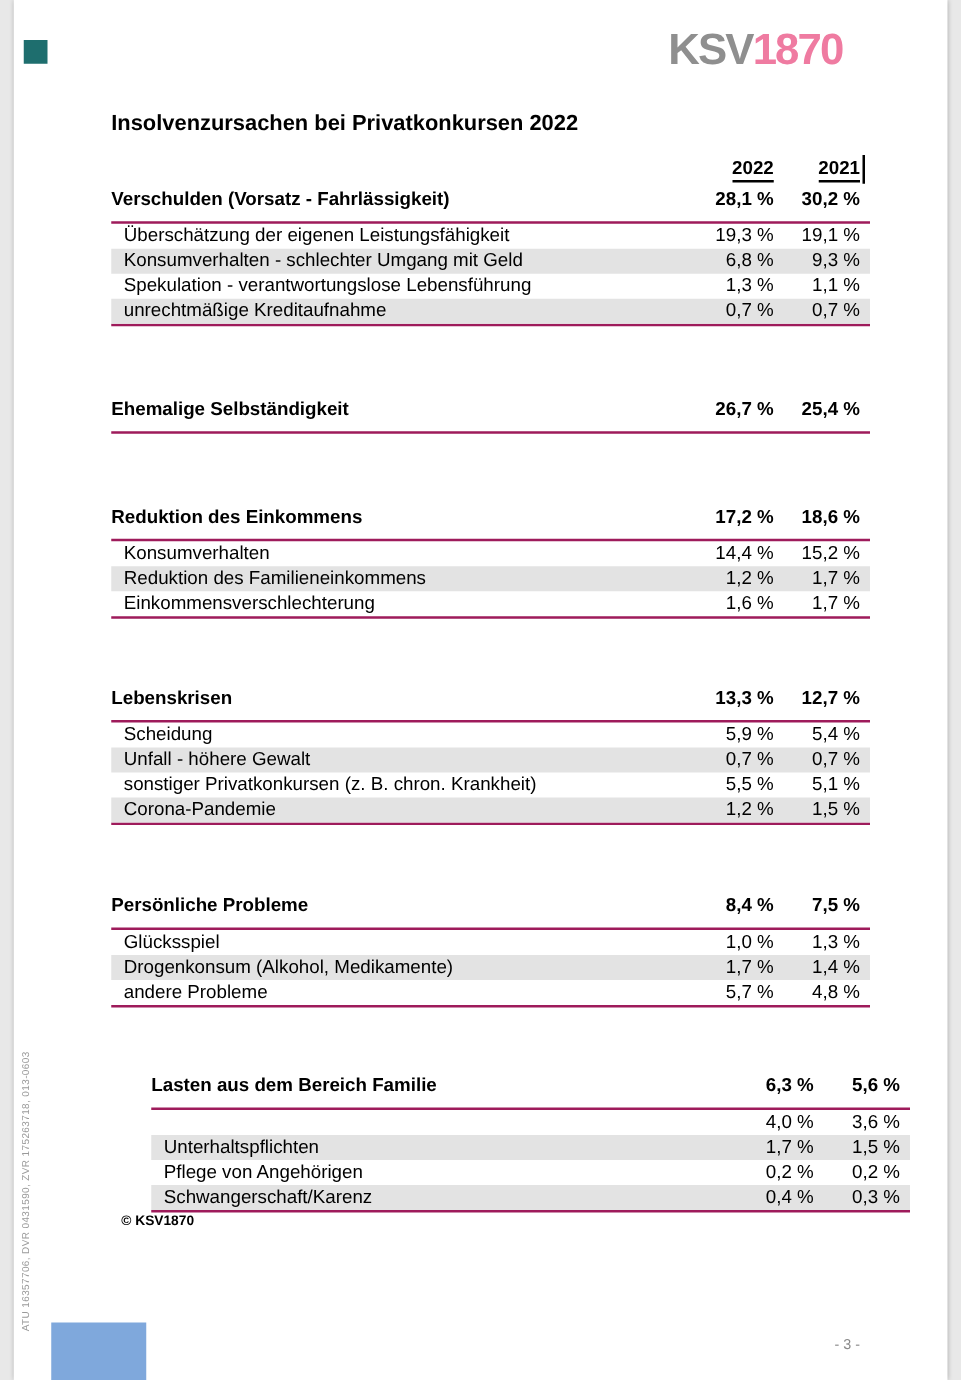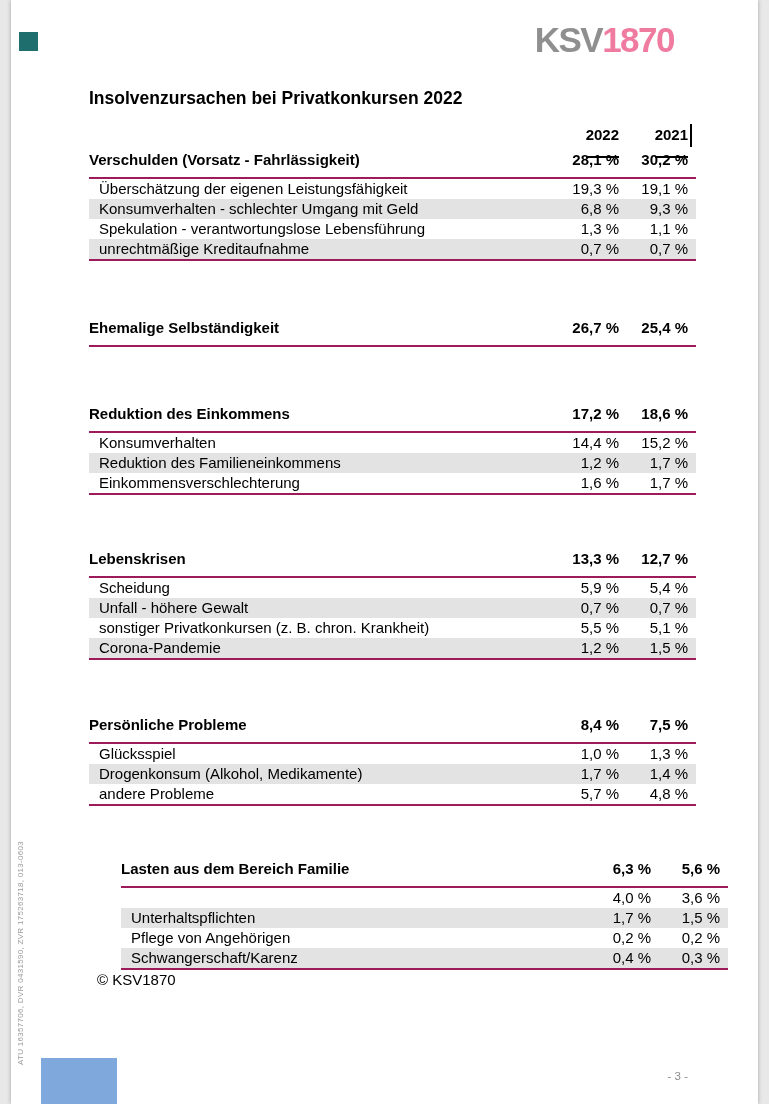--- a/index.html
+++ b/index.html
@@ -16,35 +16,35 @@
   .logo { position:absolute; top:20px; right:84px; font-size:35px; font-weight:bold; letter-spacing:-1.5px; white-space:nowrap; }
   .logo-gray { color:var(--logo-gray,#8f8f8f); }
   .logo-pink { color:var(--logo-pink,#ef7ba1); }
 
   .title { position:absolute; left:78px; top:88px; margin:0; font-size:17.5px; font-weight:bold; }
 
   .col-headers { position:absolute; left:78px; top:126px; width:607px; height:20px; font-size:15px; font-weight:bold; }
   .col { position:absolute; top:0; text-align:right; }
   .col1 { right:77px; }
   .col2 { right:8px; }
-  .col-label { display:inline-block; border-bottom:2px solid #000; padding-bottom:13px; }
+  .col-label { display:inline-block; border-bottom:2px solid #000; padding-bottom:1px; }
   .cursor-bar { position:absolute; right:4px; top:-2px; width:2px; height:23px; background:#000; }
 
   .section { position:absolute; left:78px; width:607px; font-size:15px; }
   .sec-header { position:relative; height:20px; line-height:20px; font-weight:bold; }
   .rows { margin-top:7px; border-top:2px solid var(--accent); }
   .rows:not(.empty) { border-bottom:2px solid var(--accent); }
   .row { position:relative; height:20px; line-height:20px; }
   .row.shaded { background:var(--shade); }
   .row-label { padding-left:10px; white-space:nowrap; }
   .val { position:absolute; top:0; text-align:left; white-space:nowrap; }
   .v1 { right:77px; }
   .v2 { right:8px; }
 
-  .copyright { position:absolute; left:86px; top:971px; font-size:15px; font-weight:normal; }
+  .copyright { position:absolute; left:86px; top:971px; font-size:11px; font-weight:bold; }
   .page-number { position:absolute; right:70px; top:1070px; font-size:11.5px; color:#8a8a8a; }
   .watermark {
     position:absolute; left:5px; top:850px; height:215px;
     font-size:8px; color:#9a9a9a; letter-spacing:.3px;
     writing-mode:vertical-rl; transform:rotate(180deg); white-space:nowrap;
   }
 </style>
 </head>
 <body>
 

